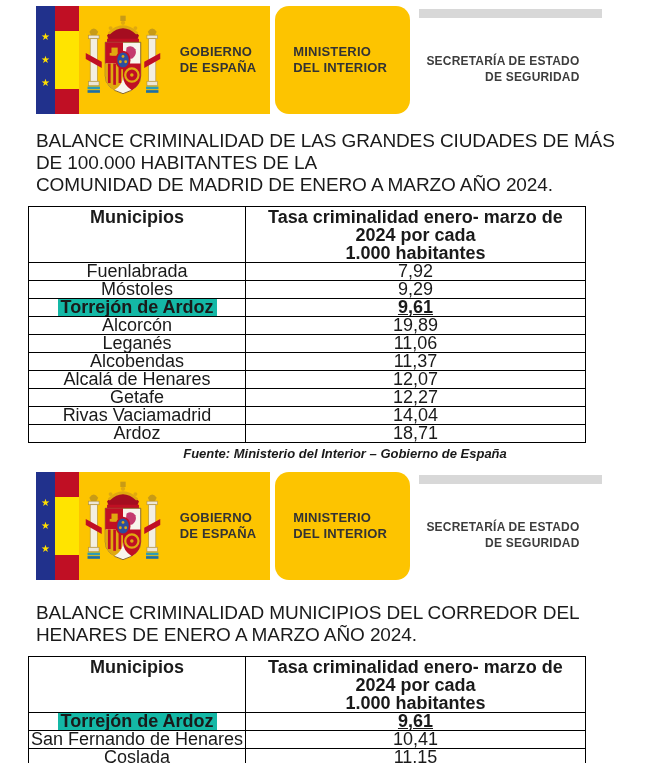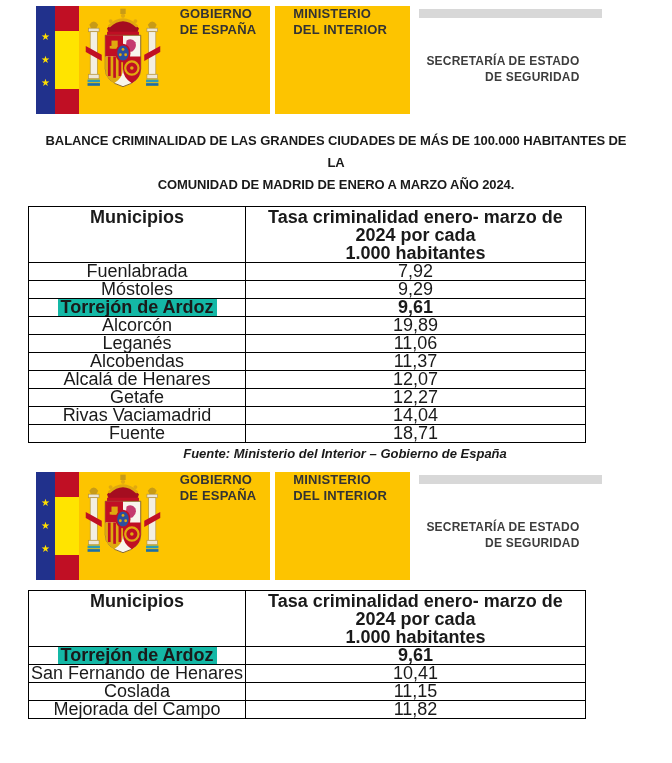--- a/index.html
+++ b/index.html
@@ -15,52 +15,52 @@
   .banner.first { margin-top:6px; }
   .banner.second { margin-top:11px; }
   .eu-band {
     width:19px; height:100%; background:#21318C;
     display:flex; flex-direction:column; align-items:center; justify-content:center; gap:13px;
   }
   .eu-band .star { color:#FFDF00; font-size:10px; line-height:10px; }
   .flag-band { width:24px; height:100%; display:flex; flex-direction:column; }
   .flag-band .fr { flex:23; background:#C00F24; }
   .flag-band .fy { flex:54; background:#FFE400; }
-  .gold-sec { background:#FDC400; height:100%; display:flex; align-items:flex-start; }
+  .gold-sec { background:#FDC400; height:100%; display:flex; align-items:center; }
   .gold-sec.gob { width:193px; }
-  .gold-sec.min { width:136px; padding-left:18px; }
+  .gold-sec.min { width:136px; padding-left:18px;border-radius:14px; }
   .banner-divider { width:5px; height:100%; background:#ffffff; }
   .coat { margin-left:5px; flex:0 0 auto; }
   .banner-text { margin-left:18px; font-size:13px; font-weight:700; color:#333333;
     line-height:16px; letter-spacing:.2px; white-space:nowrap; }
   .white-sec { position:relative; width:193px; height:100%; background:#ffffff; }
   .gray-bar { position:absolute; top:3px; left:9px; right:0; height:9px; background:#D8D8D8; }
   .sec-text { position:absolute; left:16px; top:47px; font-size:12px; font-weight:700;
     color:#3d3d3d; line-height:16px; letter-spacing:.2px; white-space:nowrap;text-align:right; }
 
   
-  .doc-title { margin-left:36px; width:600px; font-size:13px; font-weight:700;
-    color:#1a1a1a; line-height:22px; letter-spacing:-.1px;text-align:center; }
+  .doc-title { margin-left:36px; width:600px; font-size:19px; font-weight:400;
+    color:#1a1a1a; line-height:22px; letter-spacing:-.1px; }
   .doc-title.t1 { margin-top:16px; }
   .doc-title.t2 { margin-top:22px; }
   .source-caption { margin-left:28px; width:634px; text-align:center; margin-top:3px;
     font-size:13px; font-weight:700; font-style:italic; color:#1a1a1a; }
 
   
   table.data-table { border-collapse:collapse; margin-left:28px; margin-top:10px;
     width:557px; table-layout:fixed; }
   table.data-table col.c1 { width:217px; }
   table.data-table col.c2 { width:340px; }
   table.data-table th, table.data-table td {
     border:1.5px solid #000; text-align:center; font-size:18px; color:#1a1a1a;
     padding:0; height:18px; line-height:17px; overflow:hidden;
   }
   table.data-table th { font-weight:700; vertical-align:top; height:38px; line-height:18px; padding-top:1px; }
   td .hl { background:#14b8a6; font-weight:700; padding:0 3px; }
-  td.bold { font-weight:700; }
+  td.bold { font-weight:700;text-decoration:underline; }
 </style>
 </head>
 <body>
 
 <div class="page">
 
   <div class="banner first">
     <div class="eu-band">
       <span class="star">★</span>
       <span class="star">★</span>
@@ -192,21 +192,21 @@
         </tr>
     <tr>
           <td>Getafe</td>
           <td>12,27</td>
         </tr>
     <tr>
           <td>Rivas Vaciamadrid</td>
           <td>14,04</td>
         </tr>
     <tr>
-          <td>Fuente</td>
+          <td>Ardoz</td>
           <td>18,71</td>
         </tr>
   </tbody>
     </table>
 
   <div class="source-caption">Fuente: Ministerio del Interior – Gobierno de España</div>
 
   <div class="banner second">
     <div class="eu-band">
       <span class="star">★</span>
@@ -280,20 +280,23 @@
     </div>
     <div class="white-sec">
       <div class="gray-bar"></div>
       <div class="sec-text">
         <div>SECRETARÍA DE ESTADO</div>
         <div>DE SEGURIDAD</div>
       </div>
     </div>
   </div>
 
+  <div class="doc-title t2">
+    <div>BALANCE CRIMINALIDAD MUNICIPIOS DEL CORREDOR DEL HENARES DE ENERO A MARZO AÑO 2024.</div>
+  </div>
 
   <table class="data-table">
     <colgroup>
         <col class="c1">
         <col class="c2">
       </colgroup>
     <tbody>
         <tr>
       <th>Municipios</th>
       <th>

